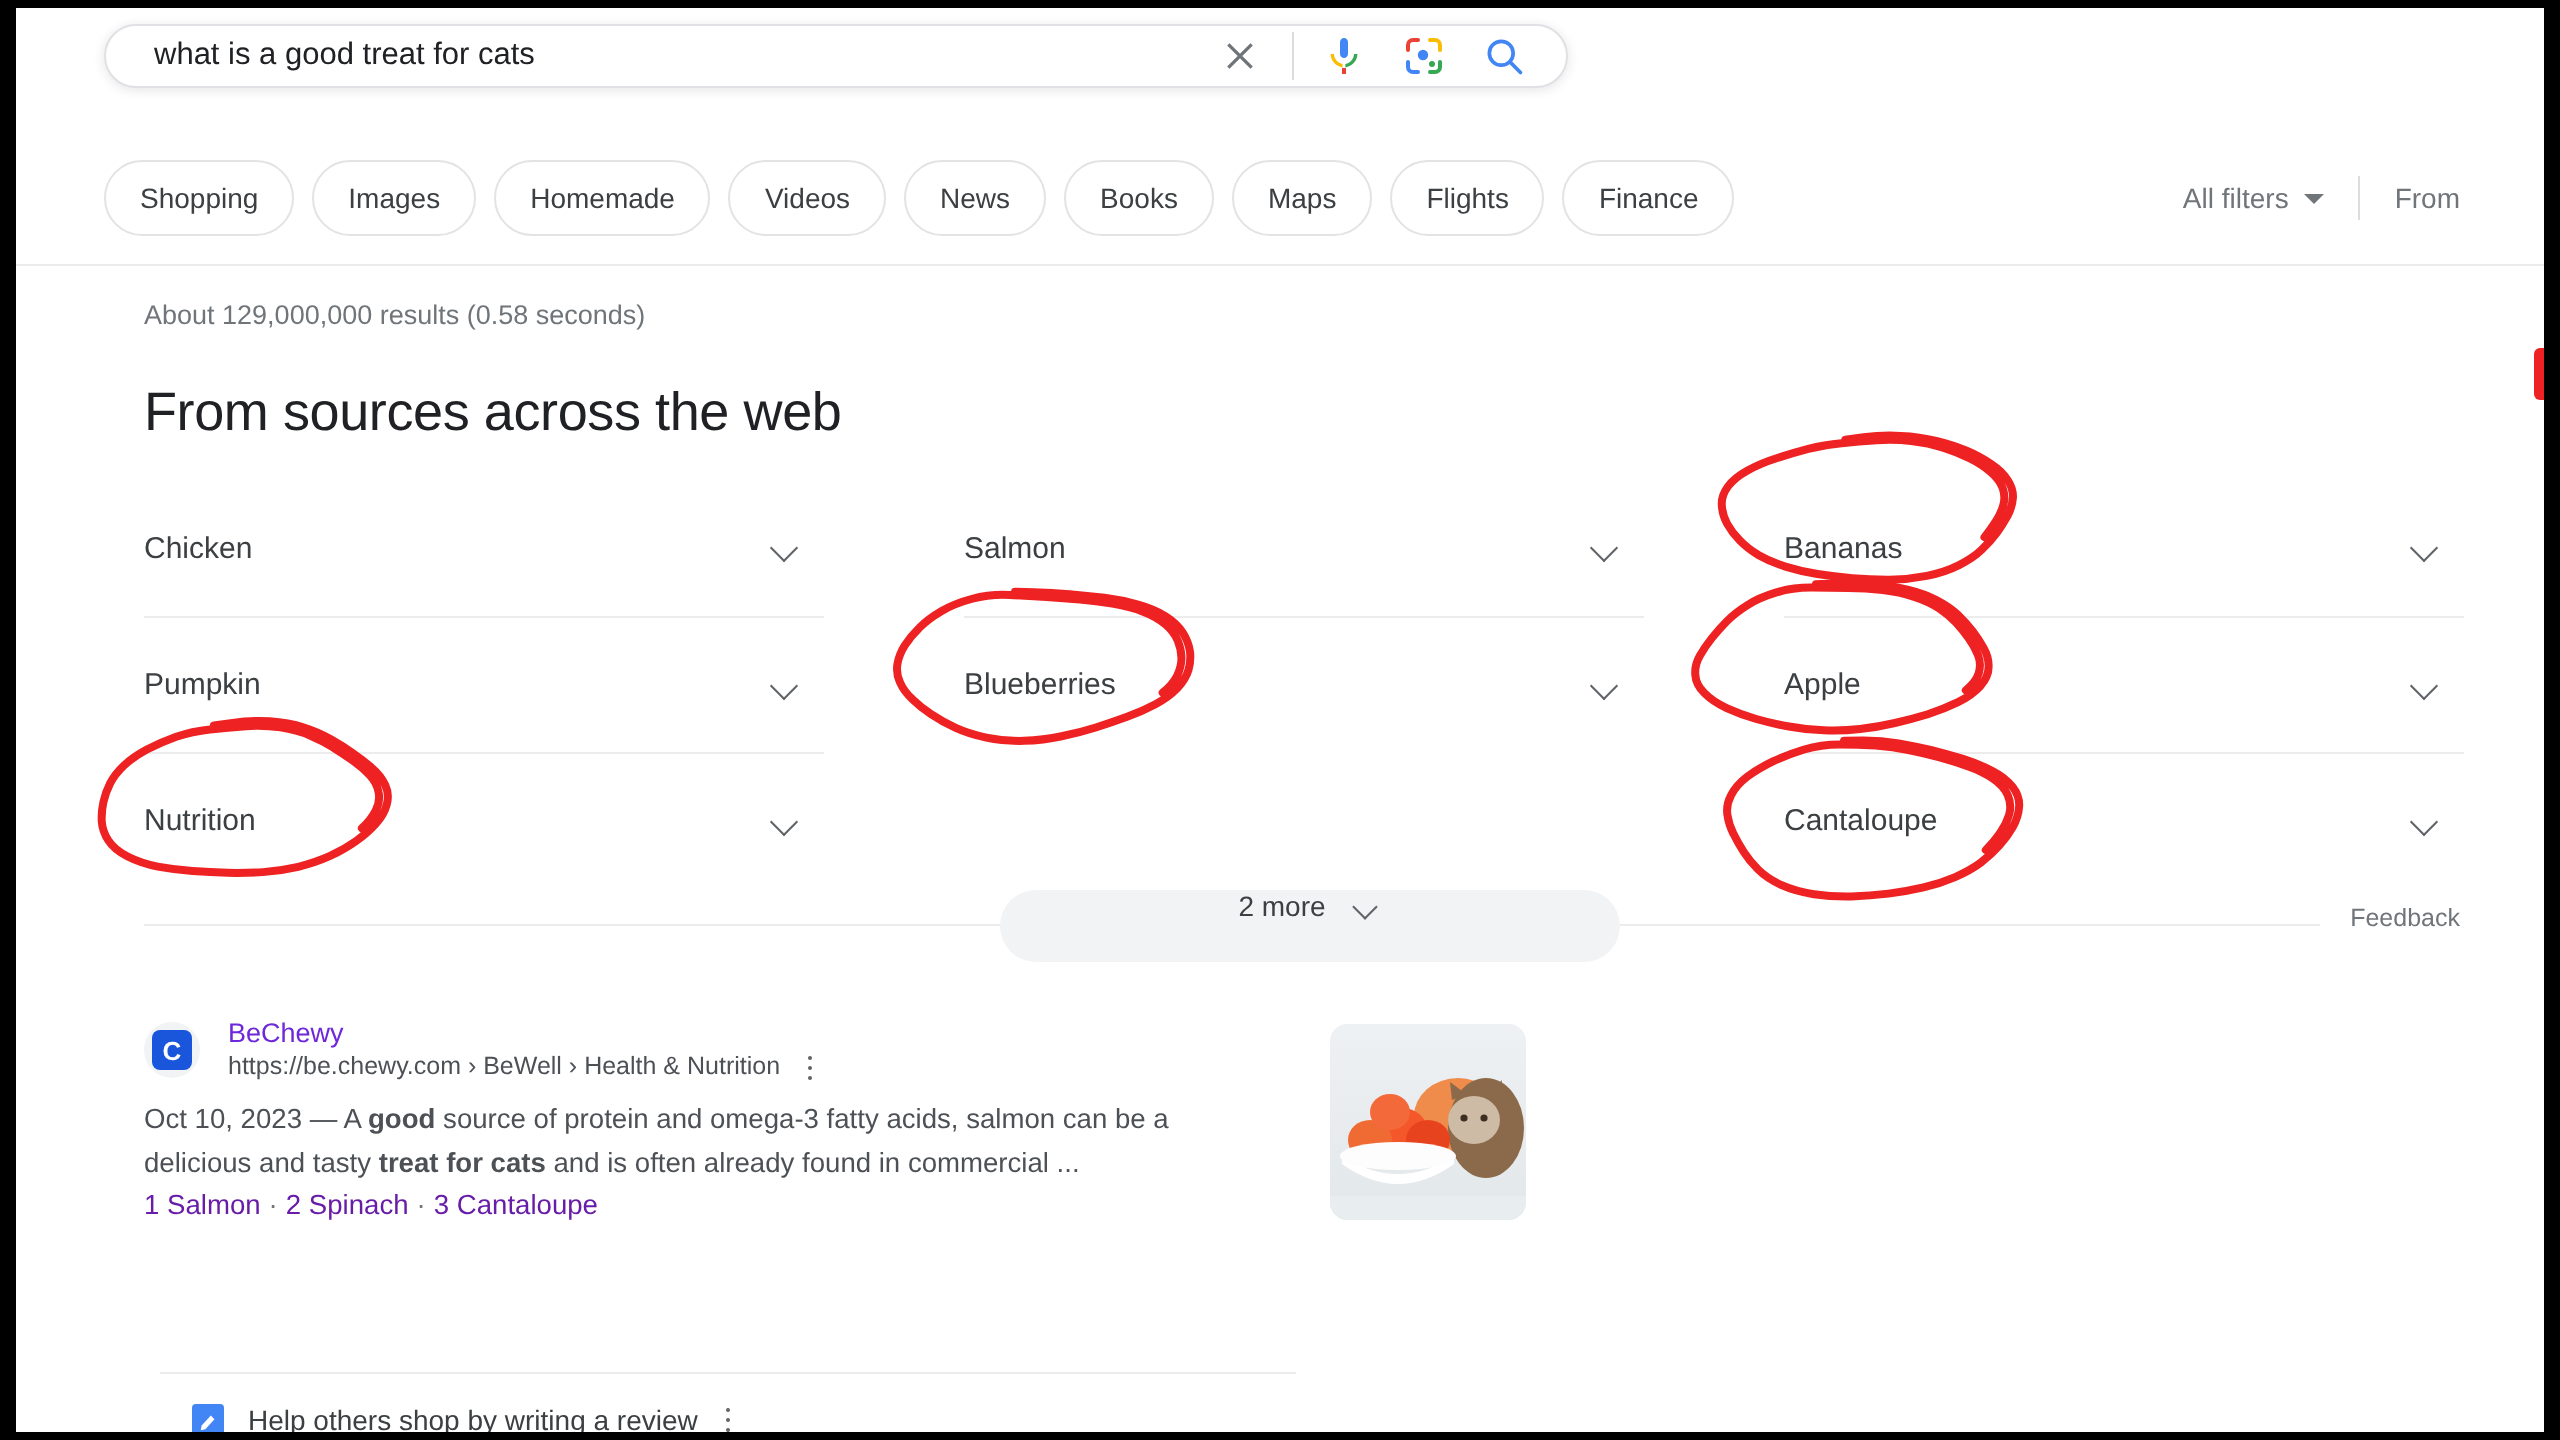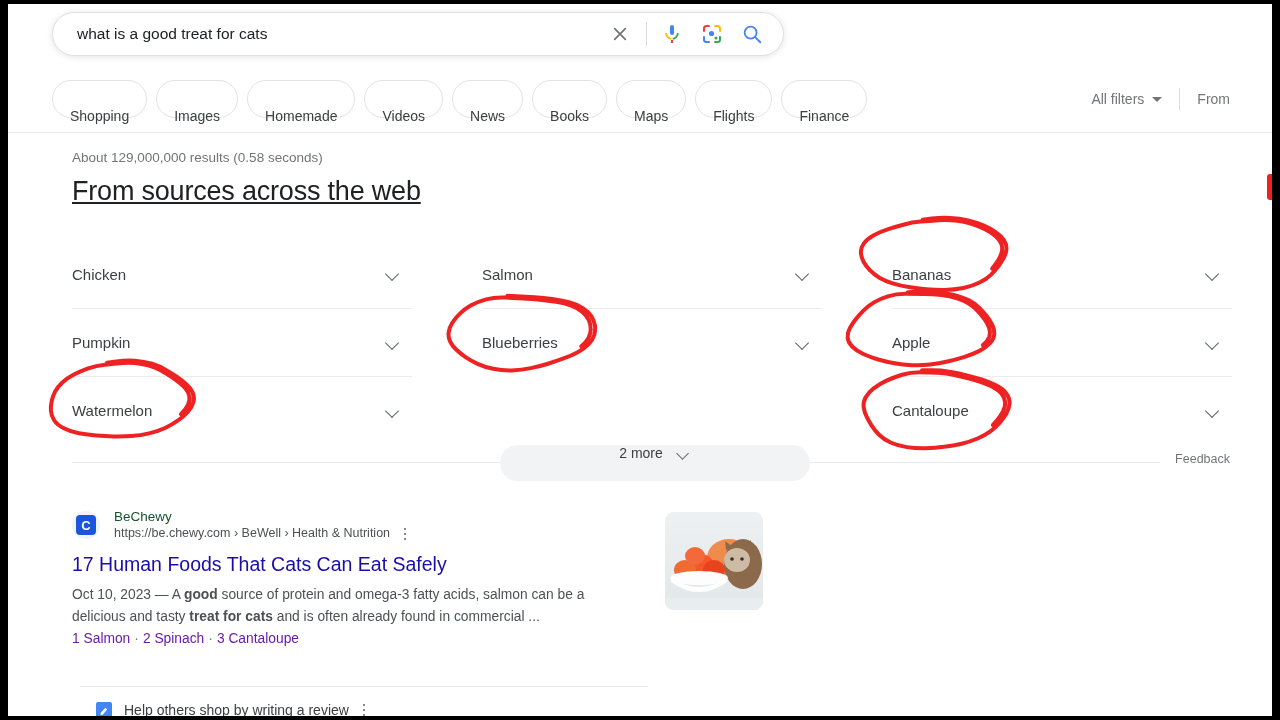--- a/index.html
+++ b/index.html
@@ -14,21 +14,21 @@
     position: absolute;
     left: 8px; top: 4px;
     width: 1264px; height: 712px;
     background: #fff;
     overflow: hidden;
   }
 
   
   #searchbar {
     position: absolute; left: 44px; top: 8px;
-    width: 732px; height: 44px;
+    width: 732px; height: 32px;
     border: 1px solid #dfe1e5; border-radius: 24px;
     background: #fff;
     box-shadow: 0 1px 6px rgba(32,33,36,.12);
     display: flex; align-items: center;
   }
   #search-input {
     border: none; outline: none; background: transparent;
     flex: 1; height: 100%;
     padding: 0 0 0 24px;
     font-size: 15.5px; color: #202124;
@@ -41,21 +41,21 @@
   #lens-btn { width: 34px; height: 34px; margin-left: 6px; }
   #go-btn { width: 34px; height: 34px; margin: 0 14px 0 6px; }
 
   
   #chips-row {
     position: absolute; left: 44px; top: 74px;
     width: 1180px; height: 42px;
     display: flex; align-items: center;
   }
   .chip {
-    height: 38px; padding: 17px 17px;
+    height: 38px; padding: 0 17px;
     border: 1px solid #e3e3e3; border-radius: 19px;
     background: #fff; color: #3c4043;
     font-size: 14px; line-height: 36px;
     margin-right: 9px; white-space: nowrap; cursor: pointer;
   }
   #filters-group {
     position: absolute; right: 42px; top: 74px;
     height: 42px; display: flex; align-items: center;
     color: #70757a; font-size: 14px;
   }
@@ -72,24 +72,23 @@
     position: absolute; left: 0; top: 128px;
     width: 1264px; height: 1px; background: #ebebeb;
   }
 
   
   #result-stats {
     position: absolute; left: 64px; top: 146px;
     font-size: 13.5px; color: #70757a;
   }
   #section-title {
-    position: absolute; left: 64px; top: 172px;
+    position: absolute; left: 64px; top: 187px;
     font-size: 27px; color: #202124; font-weight: 400;
     letter-spacing: -0.2px;
-    text-decoration: underline;
   }
 
   
   #sources-grid {
     position: absolute; left: 64px; top: 236px;
     width: 1160px; height: 202px;
     display: grid;
     grid-template-columns: 340px 1fr 340px 1fr 340px;
     grid-template-rows: 68px 68px 68px;
     column-gap: 16px;
@@ -151,21 +150,21 @@
     display: flex; align-items: center; justify-content: center;
   }
   #favicon-glyph {
     width: 20px; height: 20px; border-radius: 4px;
     background: #1a56db; color: #fff;
     font-size: 13px; font-weight: 700;
     display: flex; align-items: center; justify-content: center;
     font-family: "Liberation Sans", sans-serif;
   }
   #result-site { margin-left: 14px; line-height: 1.25; }
-  #site-name { font-size: 13.5px; color: #14532d; }
+  #site-name { font-size: 13.5px; color: #6d28d9; }
   #site-url-row { display: flex; align-items: center; }
   #site-url { font-size: 12.5px; color: #4d5156; }
   #kebab-icon {
     margin-left: 8px; width: 14px; height: 16px;
     display: flex; flex-direction: column; align-items: center;
     justify-content: center; gap: 2.5px; cursor: pointer;
   }
   #kebab-icon i { width: 2.5px; height: 2.5px; border-radius: 50%; background: #5f6368; display: block; }
   #result-title {
     margin-top: 10px; font-size: 19.5px; color: #1a0dab;
@@ -287,21 +286,21 @@
     <div class="grid-col source-col" id="col-0">
         <div class="source-item">
           <span class="source-label">Chicken</span>
           <span class="chev"></span>
         </div>
         <div class="source-item">
           <span class="source-label">Pumpkin</span>
           <span class="chev"></span>
         </div>
         <div class="source-item">
-          <span class="source-label">Watermelon</span>
+          <span class="source-label">Nutrition</span>
           <span class="chev"></span>
         </div>
       </div>
     <div class="grid-gap"></div>
     <div class="grid-col source-col" id="col-1">
         <div class="source-item">
           <span class="source-label">Salmon</span>
           <span class="chev"></span>
         </div>
         <div class="source-item">
@@ -343,21 +342,20 @@
         <div id="site-url-row">
           <span id="site-url">https://be.chewy.com › BeWell › Health &amp; Nutrition</span>
           <span id="kebab-icon">
               <i></i>
               <i></i>
               <i></i>
             </span>
         </div>
       </div>
     </div>
-    <div id="result-title">17 Human Foods That Cats Can Eat Safely</div>
     <div id="result-snippet"><span>Oct 10, 2023</span><span> — A </span><b>good</b><span> source of protein and omega-3 fatty acids, salmon can be a delicious and tasty </span><b>treat for cats</b><span> and is often already found in commercial ...</span></div>
     <div id="sitelinks"><span class="sl">1 Salmon</span><span class="sep">·</span><span class="sl">2 Spinach</span><span class="sep">·</span><span class="sl">3 Cantaloupe</span></div>
   </div>
 
   <div id="thumb">
     <svg width="98" height="98" viewBox="0 0 98 98" aria-hidden="true">
       <defs>
         <linearGradient id="bg" x1="0" y1="0" x2="0" y2="1">
           <stop offset="0%" stop-color="#eef1f3"></stop>
           <stop offset="100%" stop-color="#e2e7ea"></stop>

